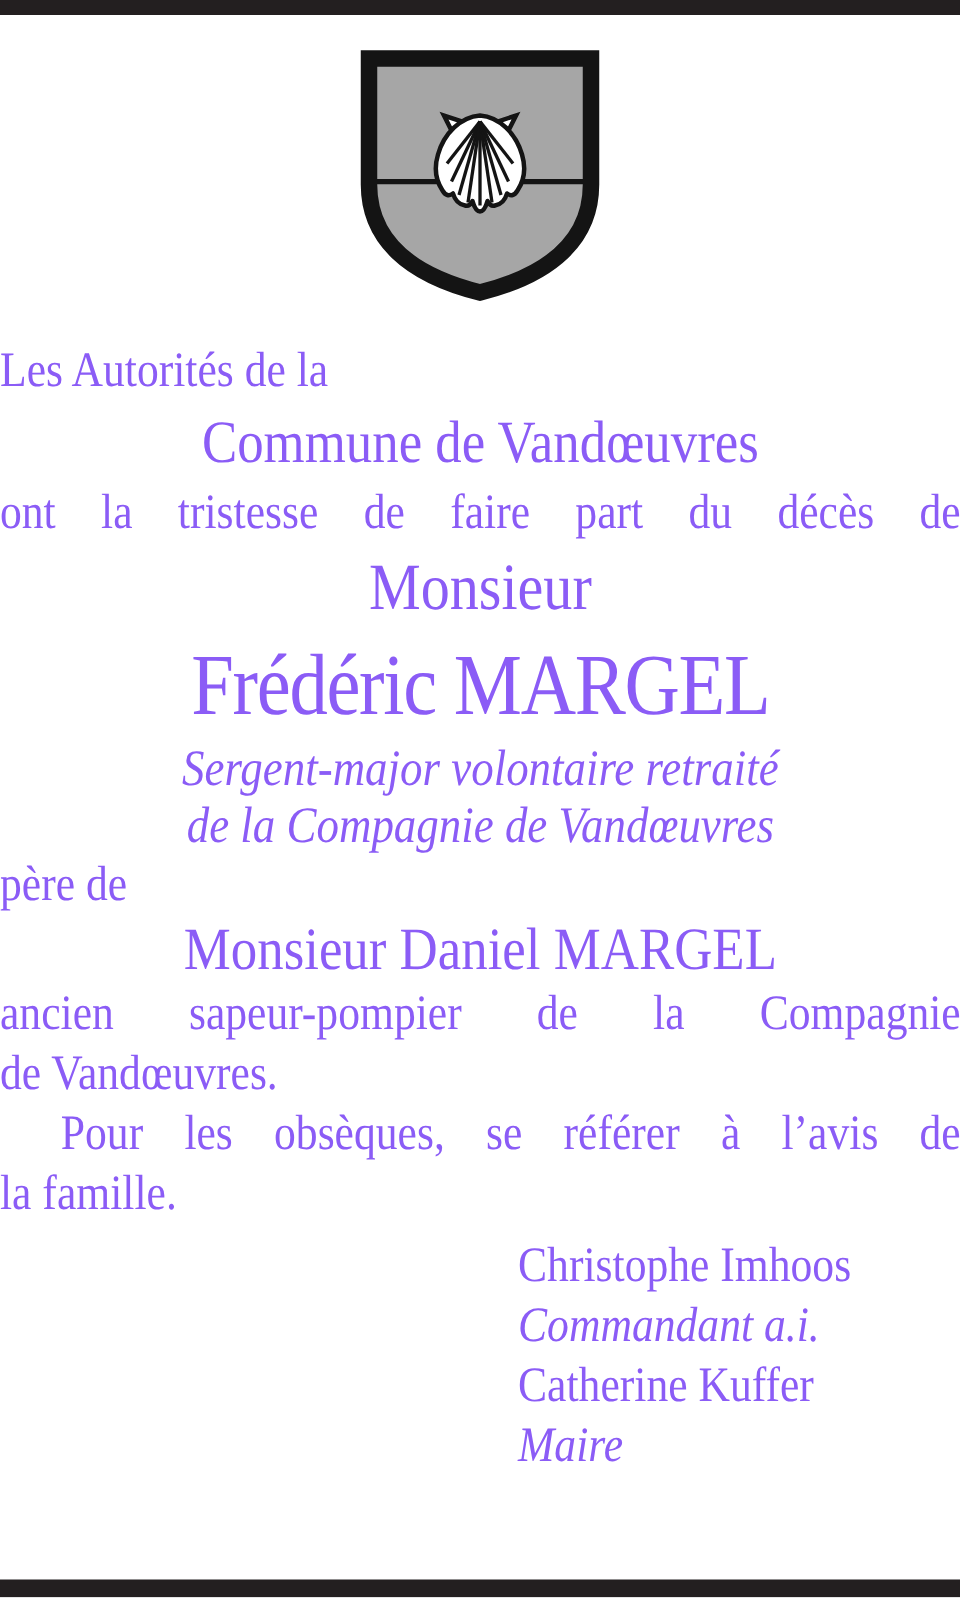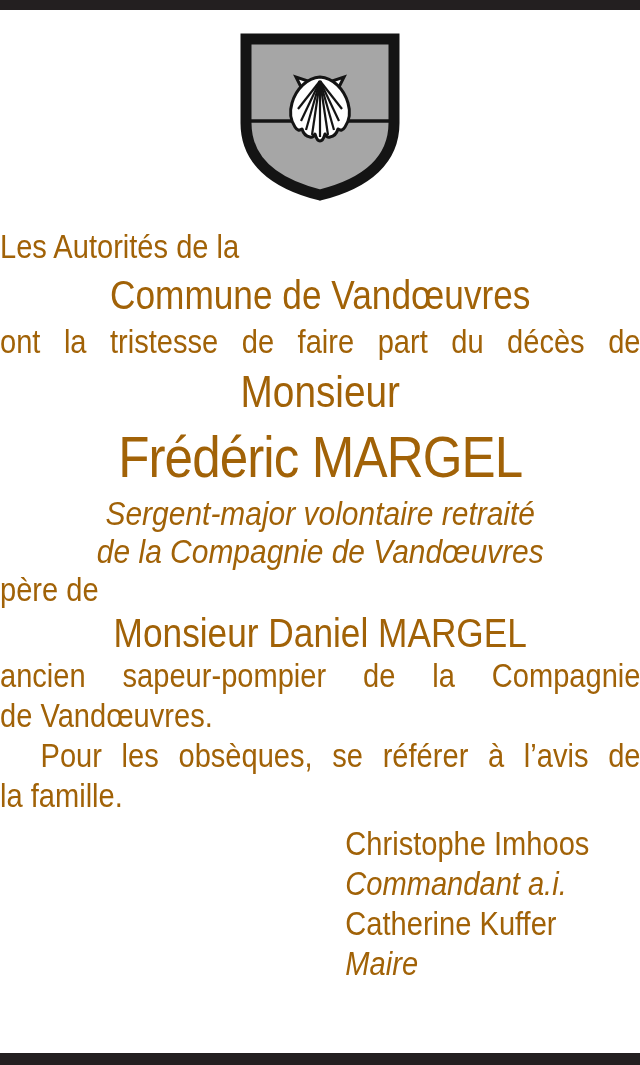--- a/index.html
+++ b/index.html
@@ -2,22 +2,22 @@
 <html><head>
 <meta charset="utf-8">
 <style>
   html, body { margin: 0; padding: 0; background: #ffffff; }
   .page {
     position: relative;
     width: 640px;
     height: 1065px;
     background: #ffffff;
     overflow: hidden;
-    font-family: Liberation Sans, sans-serif;
-    color: #a16207;
+    font-family: Liberation Serif, serif;
+    color: #8b5cf6;
   }
   .rule { position: absolute; left: 0; width: 640px; background: #231f20; }
   .rule-top { top: 0; height: 10px; }
   .rule-bottom { bottom: 0; height: 12px; }
 
   .crest {
     position: absolute;
     top: 31px;
     left: 50%;
     transform: translateX(-50%);

